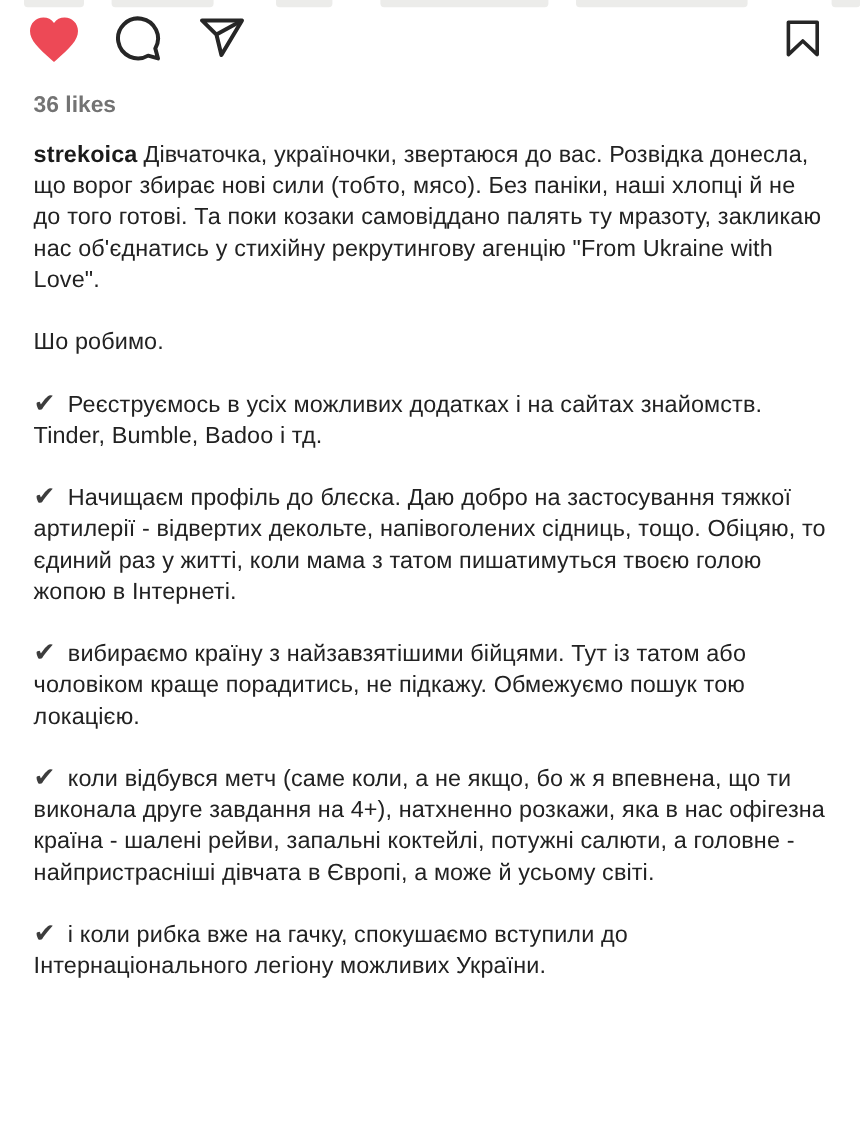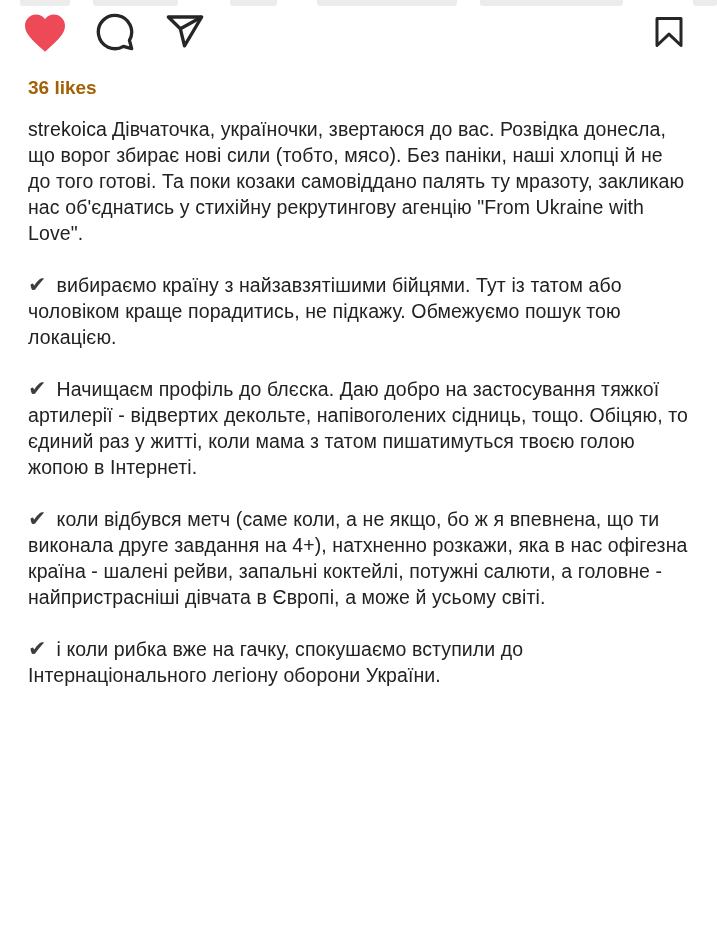--- a/index.html
+++ b/index.html
@@ -30,35 +30,35 @@
   .icon-btn {
     background: none; border: none; padding: 0; margin: 0;
     cursor: pointer; display: inline-flex; align-items: center;
   }
   .icon-btn svg { display: block; }
 
   
   .likes {
     margin: 24px 0 0 28px;
     font-size: 19px; font-weight: 700; line-height: 24px;
-    color: #a16207; cursor: pointer;
+    color: #737373; cursor: pointer;
   }
 
   
   .caption {
     margin-top: 16px;
     padding: 0 28px;
     font-size: 19.5px;
     line-height: 26px;
     color: #222222;
     letter-spacing: 0.1px;
   }
   .caption p { margin: 26px 0 0 0; }
   .caption p.first { margin-top: 0; }
-  .username { font-weight: 400; color: #1b1b1b; margin-right: 5px; cursor: pointer; }
+  .username { font-weight: 700; color: #1b1b1b; margin-right: 5px; cursor: pointer; }
   .check {
     color: #3d3d3d;
     font-family: "DejaVu Sans", sans-serif;
     font-size: 22px;
     font-weight: 700;
     margin-right: 10px;
   }
 </style>
 </head>
 <body>
@@ -106,25 +106,27 @@
         </svg>
       </span>
     </button>
   </div>
 
   <div class="likes">36 likes</div>
 
   <div class="caption">
     <p class="first"><span class="username">strekoica</span><span>Дівчаточка, україночки, звертаюся до вас. Розвідка донесла, що ворог збирає нові сили (тобто, мясо). Без паніки, наші хлопці й не до того готові. Та поки козаки самовіддано палять ту мразоту, закликаю нас об'єднатись у стихійну рекрутингову агенцію "From Ukraine with Love".</span></p>
 
+    <p>Шо робимо.</p>
 
+    <p><span class="check">✔</span><span>Реєструємось в усіх можливих додатках і на сайтах знайомств. Tinder, Bumble, Badoo і тд.</span></p>
+
+    <p><span class="check">✔</span><span>Начищаєм профіль до блєска. Даю добро на застосування тяжкої артилерії - відвертих декольте, напівоголених сідниць, тощо. Обіцяю, то єдиний раз у житті, коли мама з татом пишатимуться твоєю голою жопою в Інтернеті.</span></p>
 
     <p><span class="check">✔</span><span>вибираємо країну з найзавзятішими бійцями. Тут із татом або чоловіком краще порадитись, не підкажу. Обмежуємо пошук тою локацією.</span></p>
-
-    <p><span class="check">✔</span><span>Начищаєм профіль до блєска. Даю добро на застосування тяжкої артилерії - відвертих декольте, напівоголених сідниць, тощо. Обіцяю, то єдиний раз у житті, коли мама з татом пишатимуться твоєю голою жопою в Інтернеті.</span></p>
 
 
     <p><span class="check">✔</span><span>коли відбувся метч (саме коли, а не якщо, бо ж я впевнена, що ти виконала друге завдання на 4+), натхненно розкажи, яка в нас офігезна країна - шалені рейви, запальні коктейлі, потужні салюти, а головне - найпристрасніші дівчата в Європі, а може й усьому світі.</span></p>
 
-    <p><span class="check">✔</span><span>і коли рибка вже на гачку, спокушаємо вступили до Інтернаціонального легіону оборони України.</span></p>
+    <p><span class="check">✔</span><span>і коли рибка вже на гачку, спокушаємо вступили до Інтернаціонального легіону можливих України.</span></p>
   </div>
 
 </div>
 
 </body></html>

